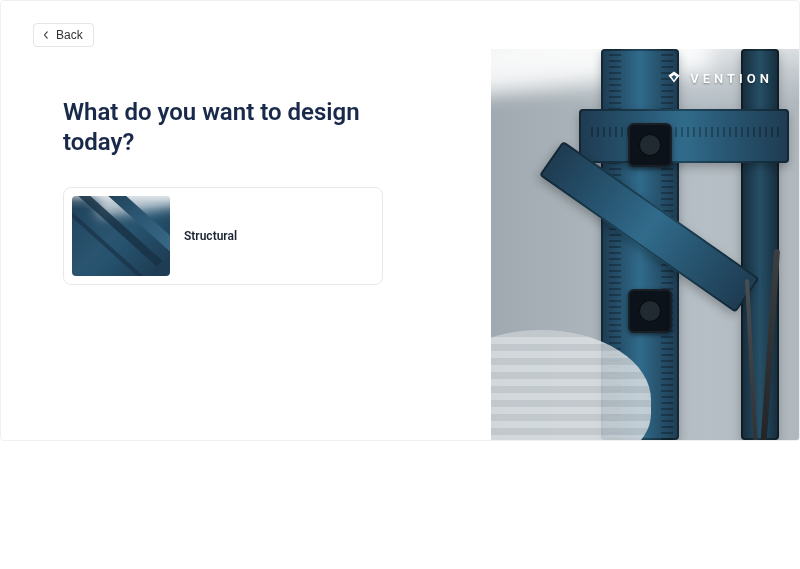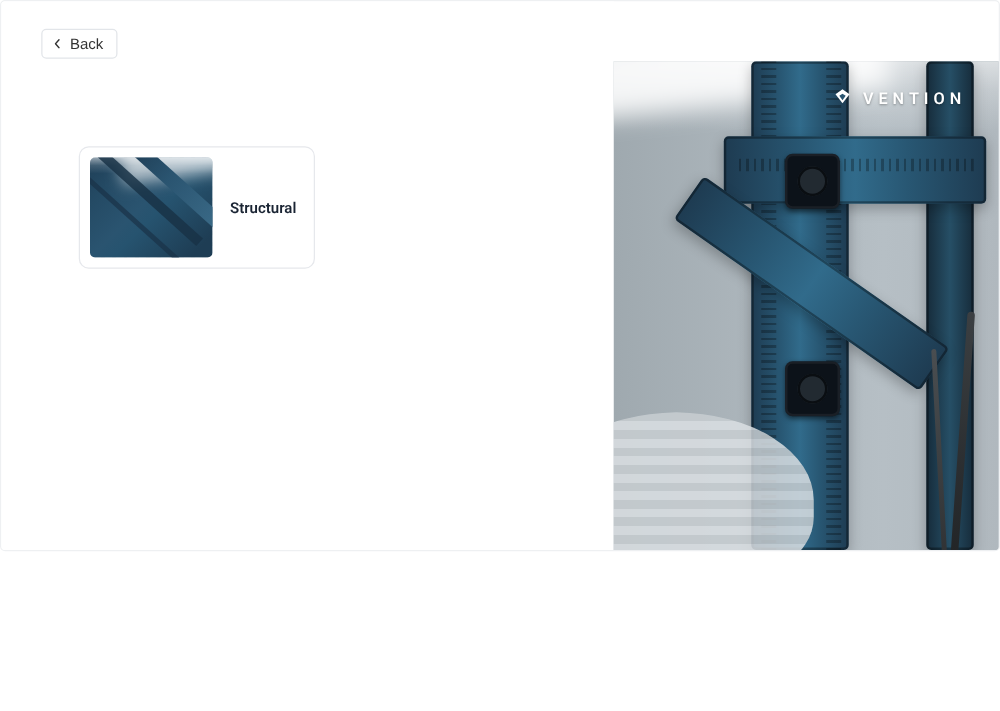--- a/index.html
+++ b/index.html
@@ -3,21 +3,21 @@
 <meta charset="utf-8">
 <style>
   * { box-sizing: border-box; margin: 0; padding: 0; }
   html, body { width: 800px; height: 569px; font-family: -apple-system, BlinkMacSystemFont, "Segoe UI", Roboto, Arial, sans-serif; background: #fff; overflow: hidden; }
   .wrap { display: flex; width: 800px; height: 441px; border: 1px solid #eef0f2; border-radius: 4px; overflow: hidden; }
   .left { flex: 0 0 490px; background: #fff; padding: 22px 32px; display: flex; flex-direction: column; }
   .back-btn { display: inline-flex; align-items: center; gap: 6px; border: 1px solid #e2e5e9; background: #fff; border-radius: 4px; padding: 4px 10px 4px 8px; font-size: 12px; color: #333; cursor: pointer; width: max-content; }
   .back-btn svg { width: 8px; height: 8px; }
   .content { padding: 50px 0 0 30px; }
   .heading { font-size: 24px; line-height: 1.25; font-weight: 600; color: #19294a; max-width: 320px; }
-  .cards { margin-top: 20px; display: flex; flex-direction: row; gap: 14px; max-width: 320px; }
+  .cards { margin-top: 30px; display: flex; flex-direction: column; gap: 14px; max-width: 320px; }
   .card { display: flex; gap: 14px; border: 1px solid #e6e8ec; border-radius: 8px; padding: 8px; cursor: pointer; background:#fff; }
   .thumb { width: 98px; height: 80px; border-radius: 4px; flex-shrink: 0; position: relative; overflow: hidden; }
   .thumb-structural {
     background:
       linear-gradient(180deg, rgba(255,255,255,0.55) 0%, rgba(255,255,255,0.15) 8%, rgba(0,0,0,0) 16%),
       linear-gradient(135deg, #1f3f57 0%, #244a64 20%, #2a5470 45%, #26536f 55%, #1e3d54 90%),
       repeating-linear-gradient(0deg, rgba(0,0,0,0.28) 0 3px, rgba(0,0,0,0) 3px 9px),
       repeating-linear-gradient(90deg, rgba(0,0,0,0.22) 0 3px, rgba(0,0,0,0) 3px 9px),
       #2a5470;
   }
@@ -66,20 +66,21 @@
     <button class="back-btn">
       <span>
         <svg viewBox="0 0 10 10">
             <path d="M6.5 1 L3 5 L6.5 9" fill="none" stroke="#333" stroke-width="1.4" stroke-linecap="round" stroke-linejoin="round"></path>
           </svg>
       </span>
       <span>Back</span>
     </button>
 
     <div class="content">
+      <h1 class="heading">What do you want to design today?</h1>
 
       <div class="cards">
 
         <div class="card">
           <div class="thumb thumb-structural"></div>
           <div class="card-body">
             <div class="card-title">Structural</div>
           </div>
         </div>
 

